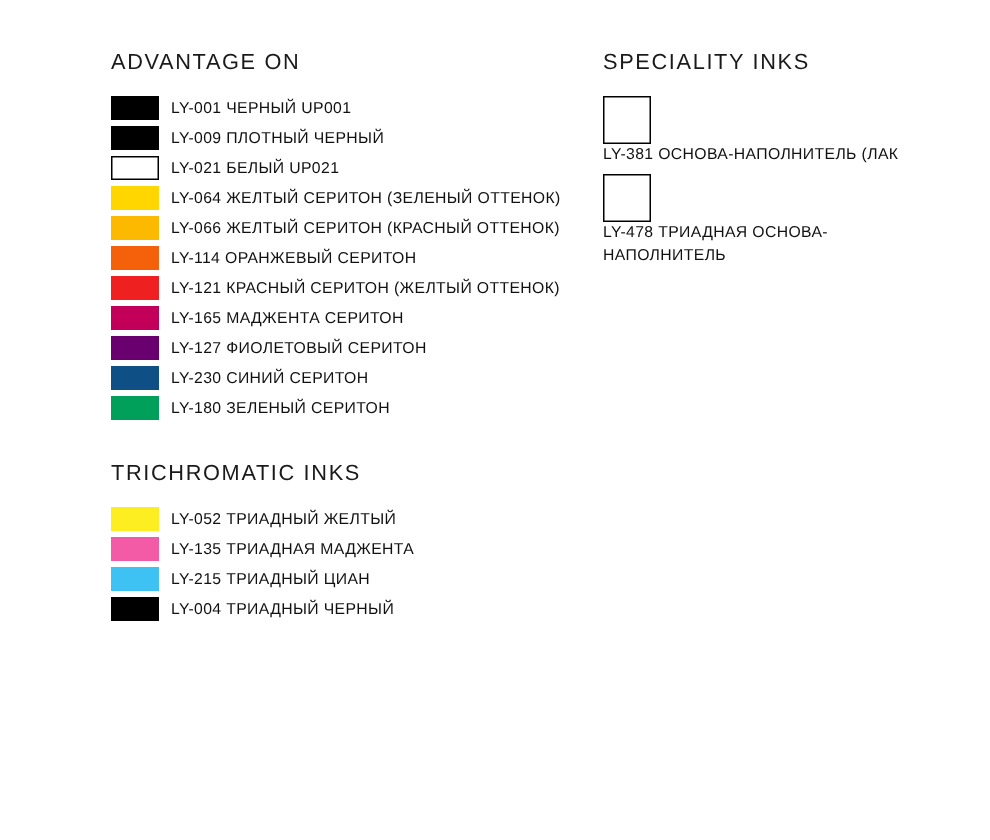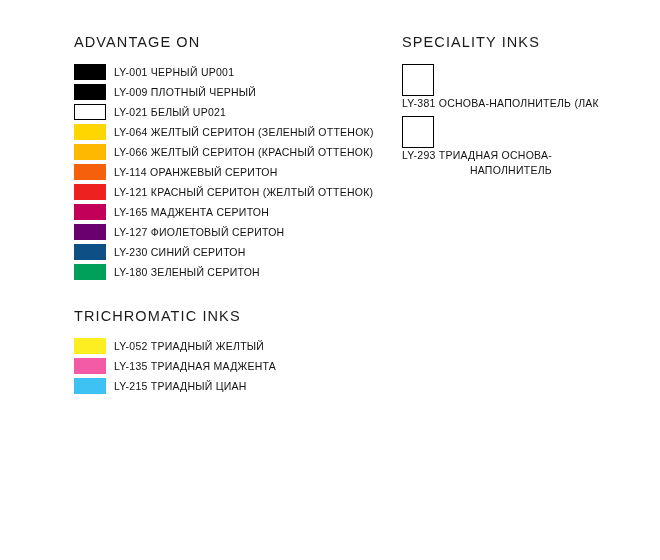--- a/index.html
+++ b/index.html
@@ -41,21 +41,20 @@
     margin: 0 0 14px 0;
     white-space: nowrap;
   }
   .section + .section {
     margin-top: 28px;
   }
   .swatch-list {
     margin: 0;
     padding: 0;
     list-style: none;
-    text-align: right;
   }
   .swatch-row {
     display: flex;
     align-items: flex-start;
     margin-bottom: 4px;
     min-height: 16px;
   }
   .swatch-chip {
     width: 32px;
     height: 16px;
@@ -146,35 +145,39 @@
           <span class="swatch-label">LY-052 ТРИАДНЫЙ ЖЕЛТЫЙ</span>
         </li>
         <li class="swatch-row">
           <span class="swatch-chip" style="background:#f45ba6"></span>
           <span class="swatch-label">LY-135 ТРИАДНАЯ МАДЖЕНТА</span>
         </li>
         <li class="swatch-row">
           <span class="swatch-chip" style="background:#3ec1f3"></span>
           <span class="swatch-label">LY-215 ТРИАДНЫЙ ЦИАН</span>
         </li>
+        <li class="swatch-row">
+          <span class="swatch-chip" style="background:#000000"></span>
+          <span class="swatch-label">LY-004 ТРИАДНЫЙ ЧЕРНЫЙ</span>
+        </li>
       </ul>
     </div>
 
   </div>
 
   <div class="column col-right">
     <div class="section">
       <h2 class="section-title">SPECIALITY INKS</h2>
       <ul class="swatch-list">
         <li class="swatch-row">
           <span class="swatch-chip outlined" style="background:#ffffff"></span>
           <span class="swatch-label">LY-381 ОСНОВА-НАПОЛНИТЕЛЬ (ЛАК</span>
         </li>
         <li class="swatch-row">
           <span class="swatch-chip outlined" style="background:#ffffff"></span>
-          <span class="swatch-label">LY-293 ТРИАДНАЯ ОСНОВА-
+          <span class="swatch-label">LY-478 ТРИАДНАЯ ОСНОВА-
 НАПОЛНИТЕЛЬ</span>
         </li>
       </ul>
     </div>
   </div>
 
 </div>
 
 </body></html>

